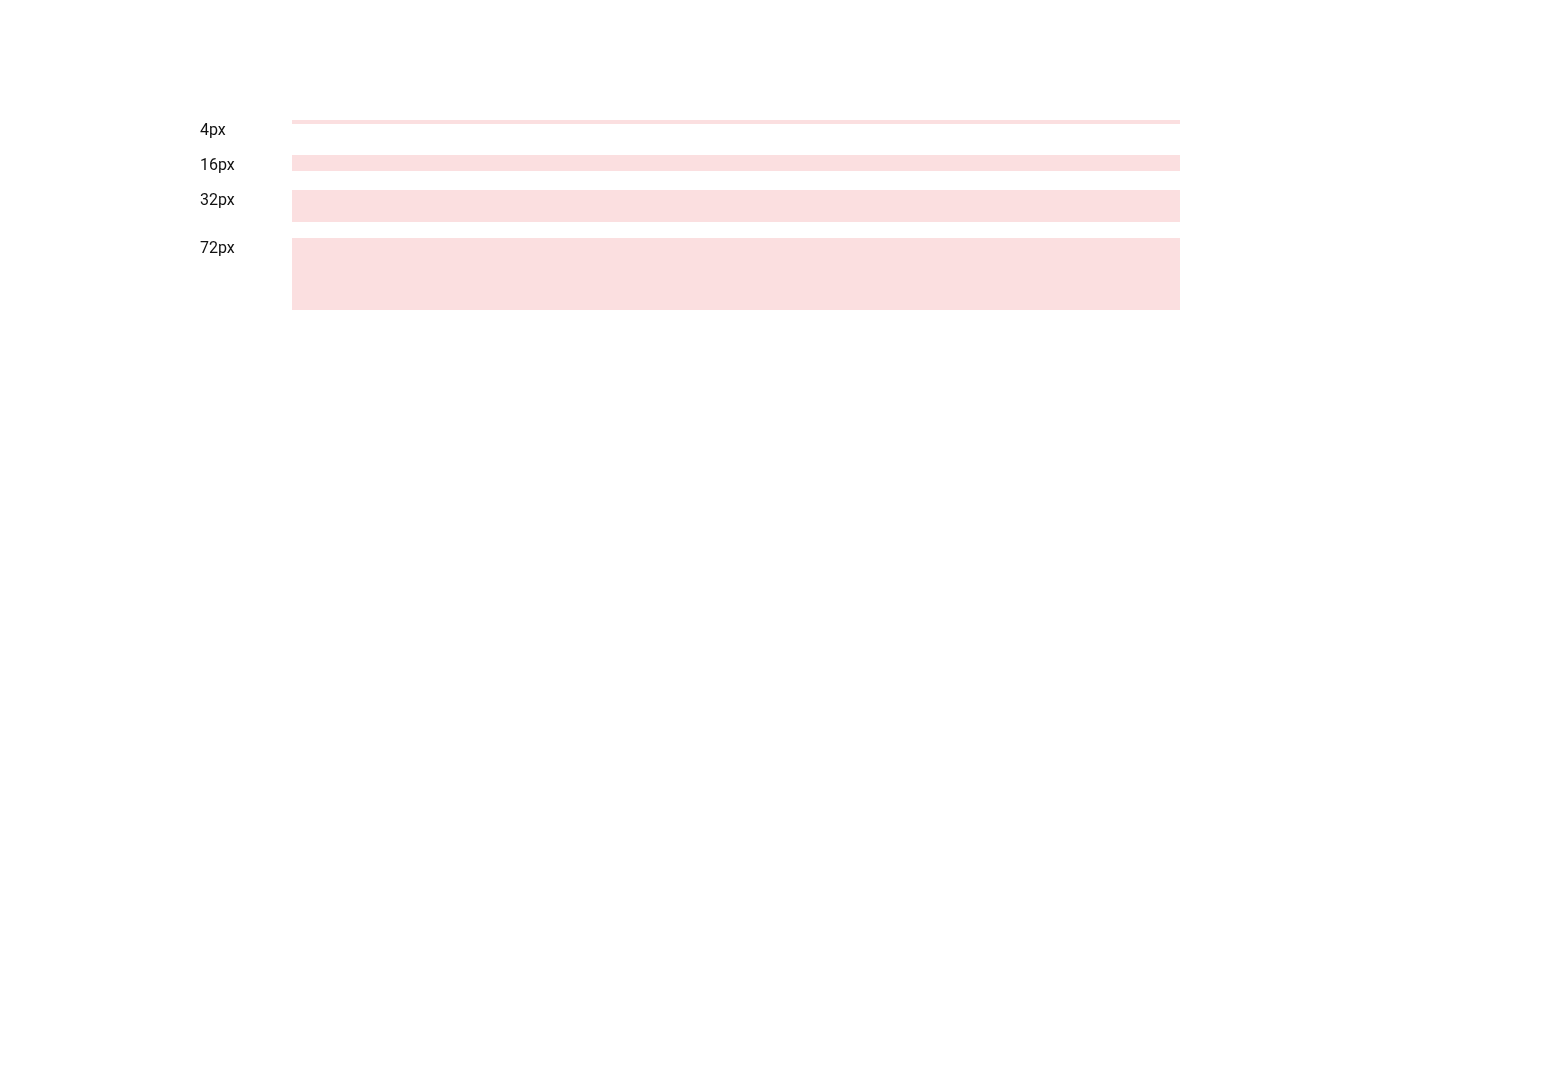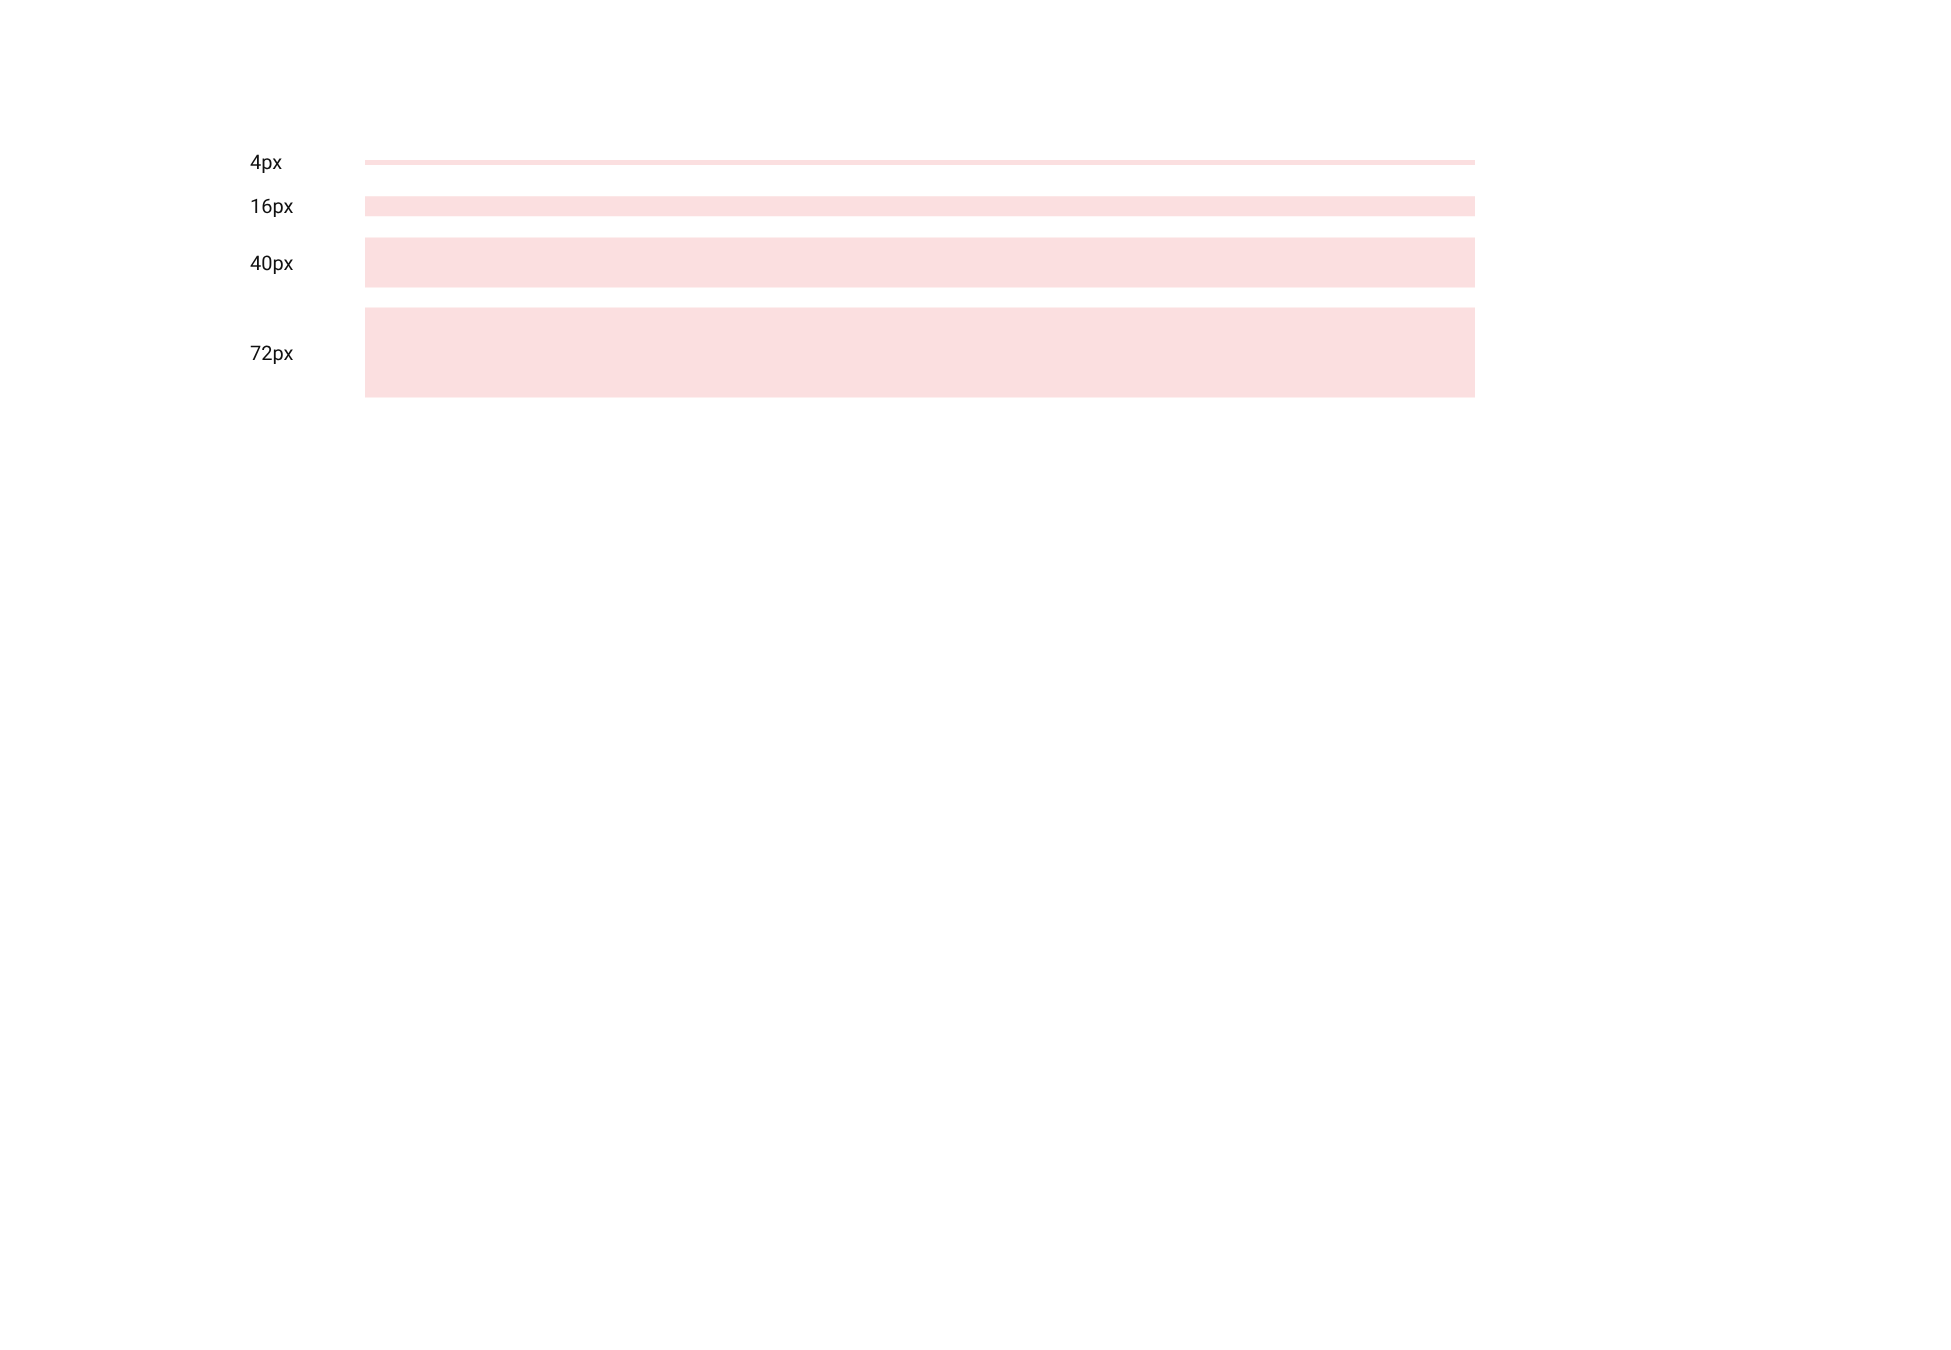--- a/index.html
+++ b/index.html
@@ -15,21 +15,21 @@
       position: relative;
     }
     .container {
       position: absolute;
       left: 200px;
       top: 120px;
       width: 980px;
     }
     .row {
       display: flex;
-      align-items: center;
+      align-items: flex-start;
       margin-bottom: 16px;
     }
     .label {
       width: 92px;
       font-size: 16px;
       color: #111;
       font-weight: 400;
     }
     .bar {
       flex: 1;
@@ -47,25 +47,25 @@
   </div>
 
 
 
   <div class="row">
     <div class="label">16px</div>
     <div class="bar" style="height:16px;background:#fbdfe0;"></div>
   </div>
 
 
+  <div class="row">
+    <div class="label">32px</div>
+    <div class="bar" style="height:32px;background:#fbdfe0;"></div>
+  </div>
 
-  <div class="row">
-    <div class="label">40px</div>
-    <div class="bar" style="height:40px;background:#fbdfe0;"></div>
-  </div>
 
 
 
   <div class="row">
     <div class="label">72px</div>
     <div class="bar" style="height:72px;background:#fbdfe0;"></div>
   </div>
 
 
 

